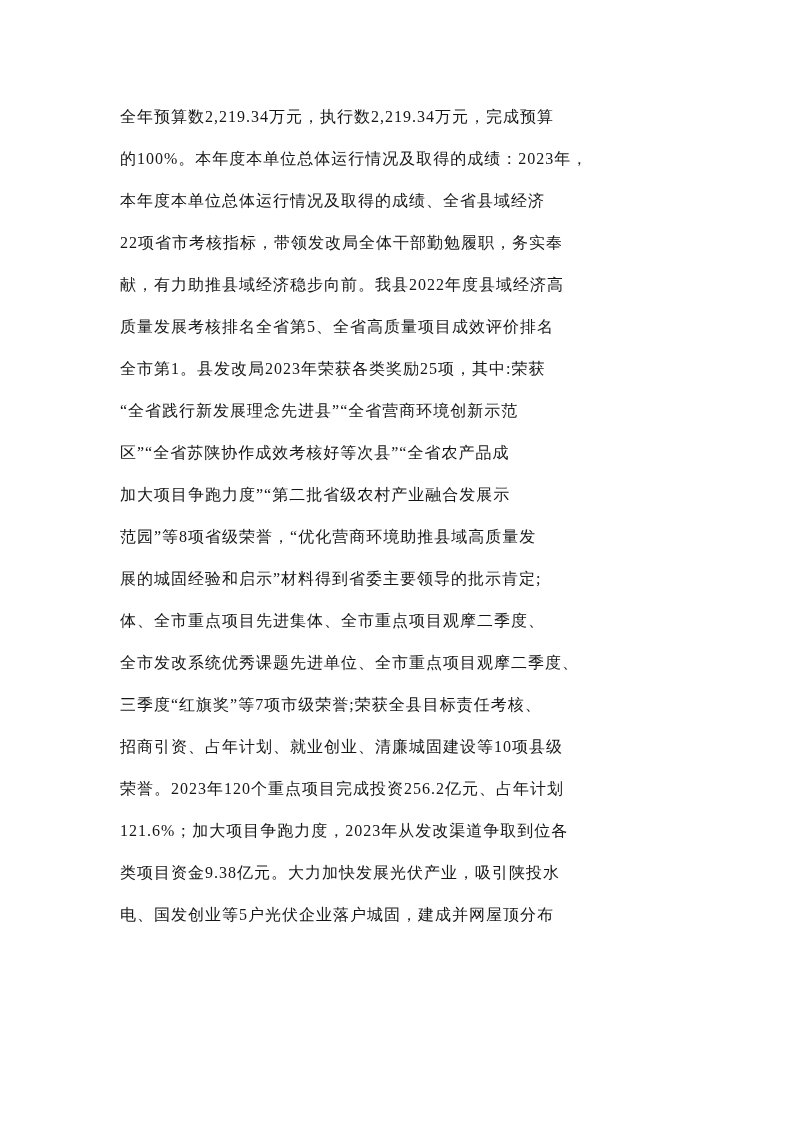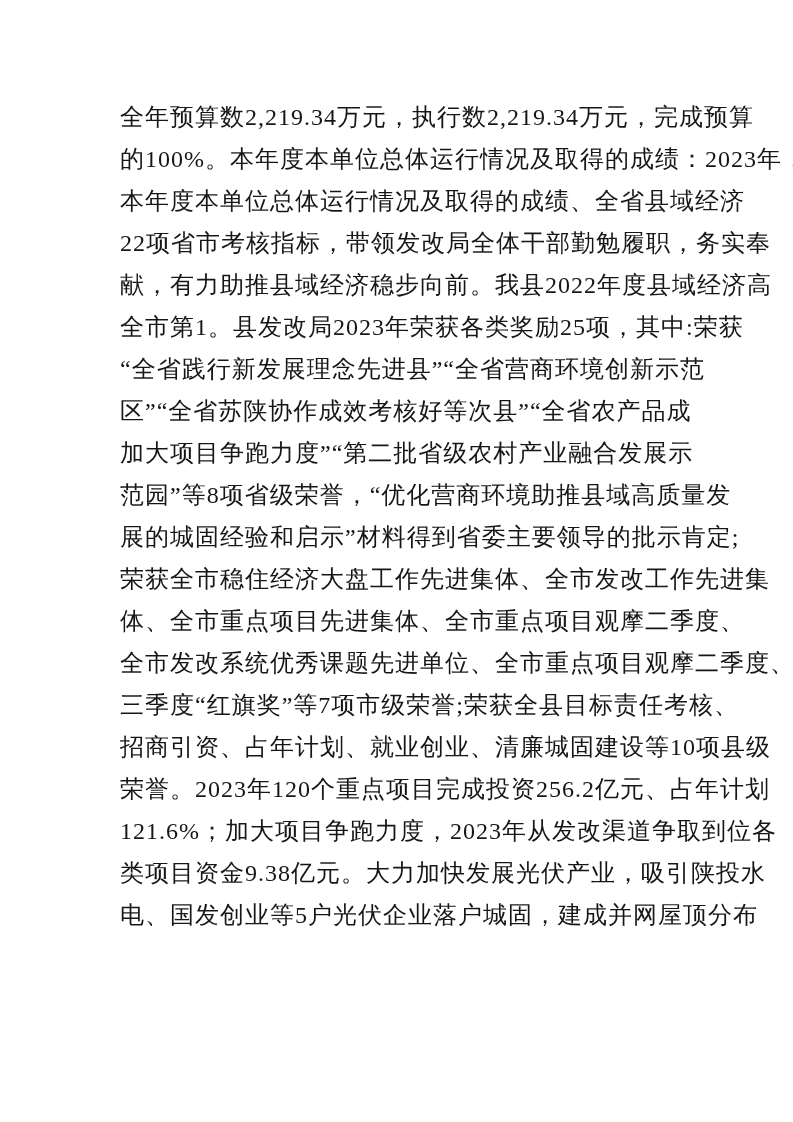--- a/index.html
+++ b/index.html
@@ -19,46 +19,46 @@
     height: 1122px;
     background: #ffffff;
   }
   .text-block {
     position: absolute;
     left: 120px;
     top: 96px;
     width: 560px;
   }
   .line {
-    font-size: 24px;
+    font-size: 16px;
     line-height: 42px;
     height: 42px;
     letter-spacing: 1px;
     color: #161616;
     white-space: nowrap;
     font-weight: 400;
   }
 </style>
 </head>
 <body>
 
 <div class="page">
   <div class="text-block">
     <div class="line">全年预算数2,219.34万元，执行数2,219.34万元，完成预算</div>
     <div class="line">的100%。本年度本单位总体运行情况及取得的成绩：2023年，</div>
     <div class="line">本年度本单位总体运行情况及取得的成绩、全省县域经济</div>
     <div class="line">22项省市考核指标，带领发改局全体干部勤勉履职，务实奉</div>
     <div class="line">献，有力助推县域经济稳步向前。我县2022年度县域经济高</div>
+    <div class="line">质量发展考核排名全省第5、全省高质量项目成效评价排名</div>
     <div class="line">全市第1。县发改局2023年荣获各类奖励25项，其中:荣获</div>
     <div class="line">“全省践行新发展理念先进县”“全省营商环境创新示范</div>
     <div class="line">区”“全省苏陕协作成效考核好等次县”“全省农产品成</div>
     <div class="line">加大项目争跑力度”“第二批省级农村产业融合发展示</div>
     <div class="line">范园”等8项省级荣誉，“优化营商环境助推县域高质量发</div>
     <div class="line">展的城固经验和启示”材料得到省委主要领导的批示肯定;</div>
-    <div class="line">荣获全市稳住经济大盘工作先进集体、全市发改工作先进集</div>
     <div class="line">体、全市重点项目先进集体、全市重点项目观摩二季度、</div>
     <div class="line">全市发改系统优秀课题先进单位、全市重点项目观摩二季度、</div>
     <div class="line">三季度“红旗奖”等7项市级荣誉;荣获全县目标责任考核、</div>
     <div class="line">招商引资、占年计划、就业创业、清廉城固建设等10项县级</div>
     <div class="line">荣誉。2023年120个重点项目完成投资256.2亿元、占年计划</div>
     <div class="line">121.6%；加大项目争跑力度，2023年从发改渠道争取到位各</div>
     <div class="line">类项目资金9.38亿元。大力加快发展光伏产业，吸引陕投水</div>
     <div class="line">电、国发创业等5户光伏企业落户城固，建成并网屋顶分布</div>
   </div>
 </div>

